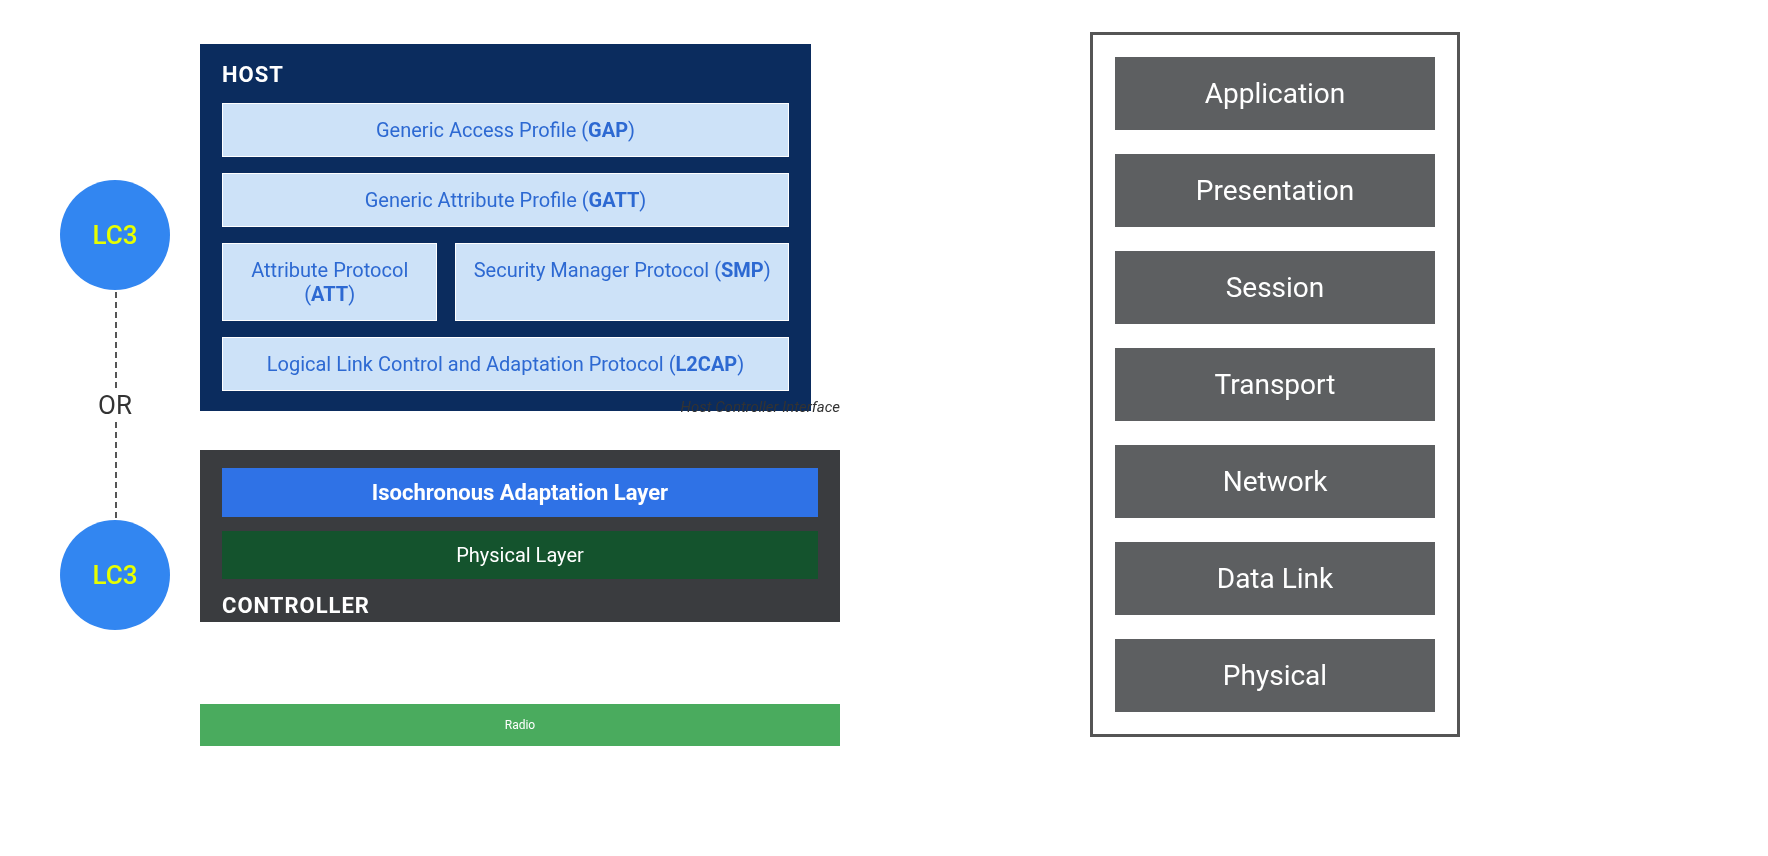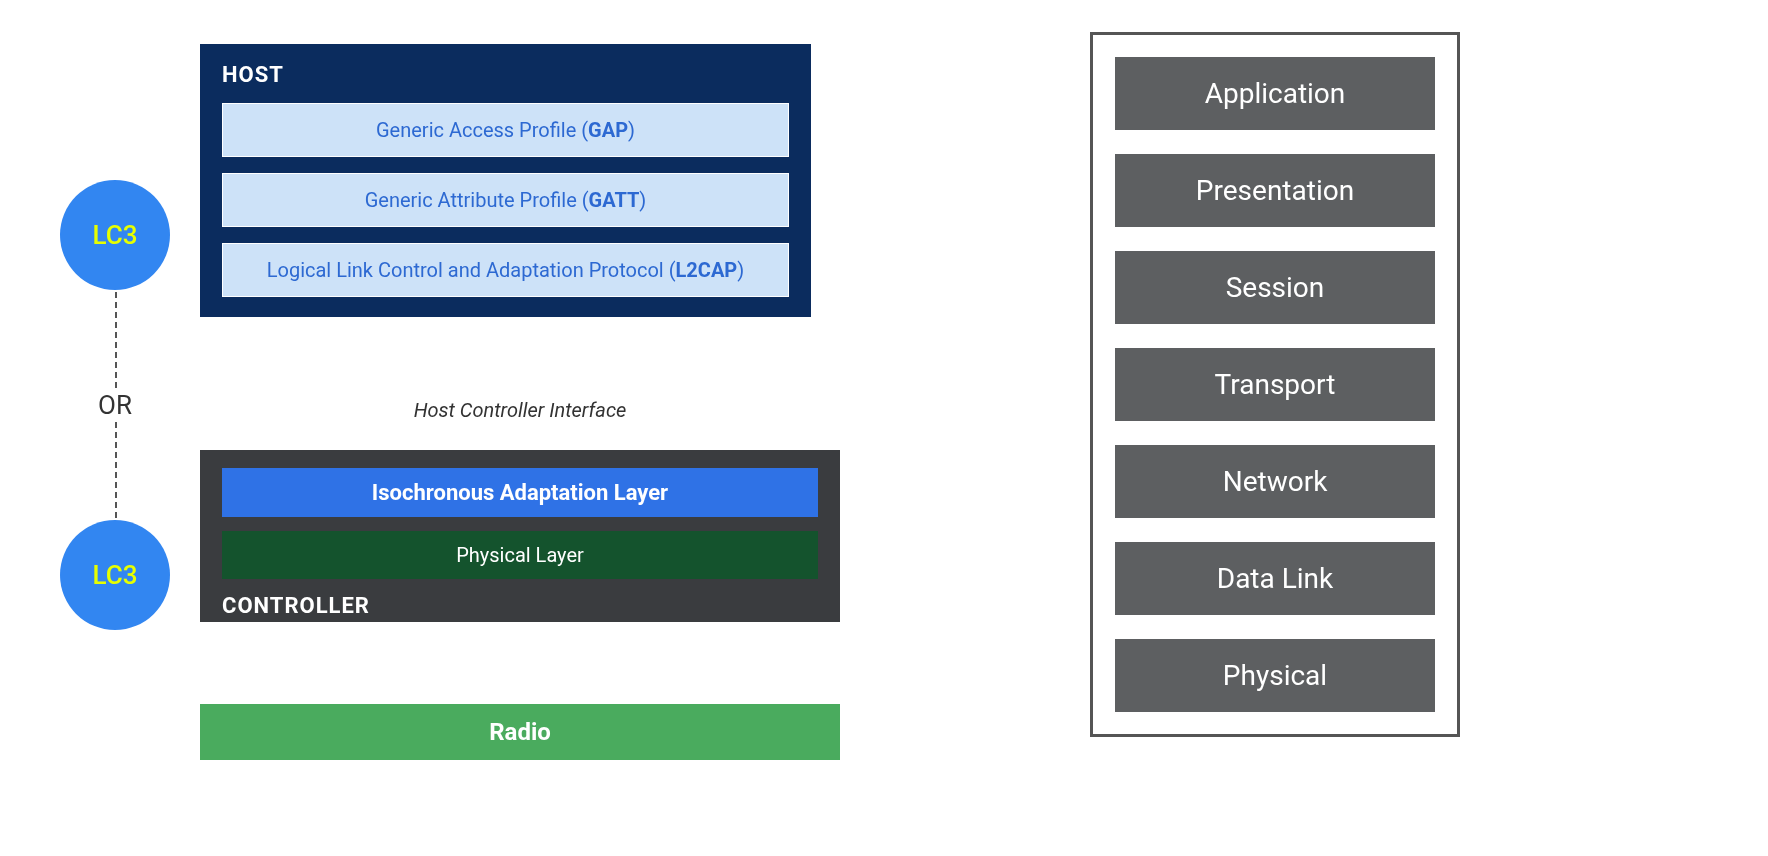--- a/index.html
+++ b/index.html
@@ -77,23 +77,23 @@
     flex: 1;
     margin-bottom: 0;
   }
   .host-row-pair .att { flex: 0 0 38%; }
   .host-row b { font-weight: 700; }
 
   
   .hci-label {
     position: absolute;
     font-style: italic;
-    font-size: 20px;
+    font-size: 15px;
     color: #333;
-    text-align: center;
+    text-align: right;
   }
 
   
   .controller-block {
     position: absolute;
     background: #3a3c3f;
     padding: 18px 22px 0 22px;
     margin-top: 20px;
   }
   .ctrl-row {
@@ -114,23 +114,22 @@
     margin-top: 4px;
     margin-bottom: 4px;
   }
 
   
   .radio-block {
     position: absolute;
     background: #4aab5e;
     color: #ffffff;
     text-align: center;
-    font-size: 24px;
+    font-size: 12px;
     padding: 14px 0;
-    font-weight: bold;
   }
 
   
   .osi-frame {
     position: absolute;
     border: 3px solid #555;
     padding: 22px 22px;
     display: flex;
     flex-direction: column;
     gap: 24px;
@@ -159,20 +158,28 @@
     <span>LC3</span>
   </div>
 
   <div class="host-block" style="left:200px; top:44px; width:611px;">
     <div class="block-title">HOST</div>
     <div class="host-row">
       <span>Generic Access Profile (</span><b>GAP</b><span>)</span>
     </div>
     <div class="host-row">
       <span>Generic Attribute Profile (</span><b>GATT</b><span>)</span>
+    </div>
+    <div class="host-row-pair">
+      <div class="host-row att">
+        <span>Attribute Protocol (</span><b>ATT</b><span>)</span>
+      </div>
+      <div class="host-row">
+        <span>Security Manager Protocol (</span><b>SMP</b><span>)</span>
+      </div>
     </div>
     <div class="host-row" style="margin-bottom:0;">
       <span>Logical Link Control and Adaptation Protocol (</span><b>L2CAP</b><span>)</span>
     </div>
   </div>
 
   <div class="hci-label" style="left:200px; top:398px; width:640px;">Host Controller Interface</div>
 
   <div class="controller-block" style="left:200px; top:430px; width:640px;">
     <div class="ctrl-row ctrl-blue">Isochronous Adaptation Layer</div>

